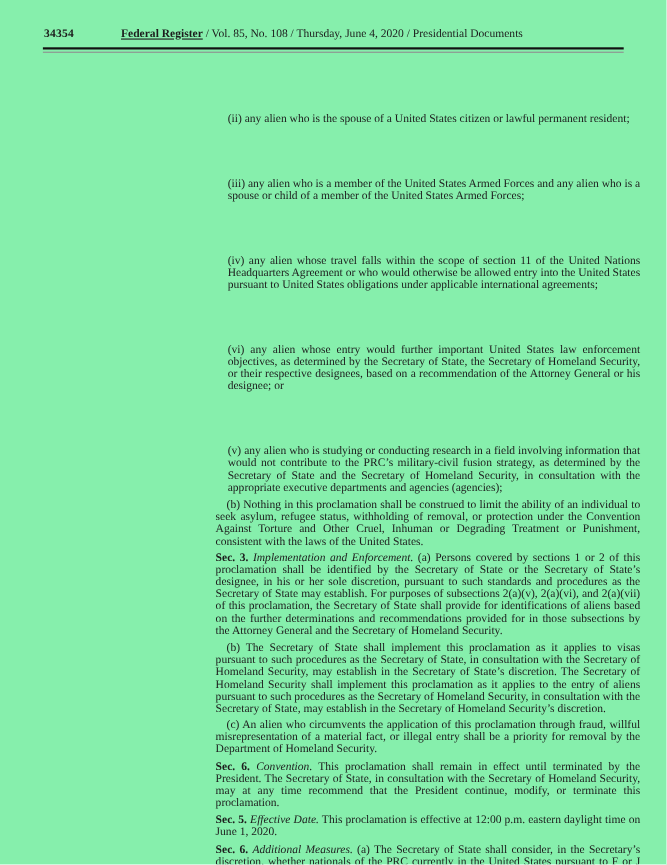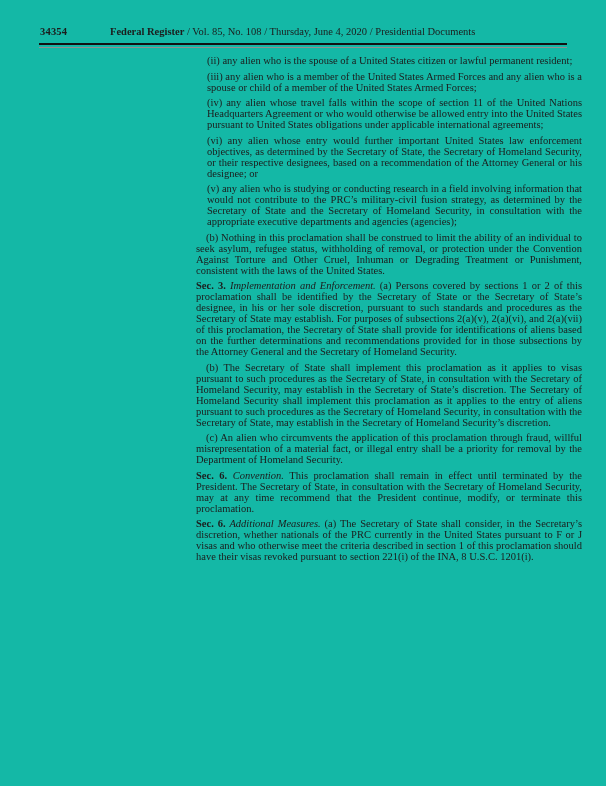--- a/index.html
+++ b/index.html
@@ -10,21 +10,21 @@
   body {
     width: 606px;
     height: 786px;
     font-family: "Liberation Serif", "DejaVu Serif", serif;
     color: #1c1c1c;
   }
   .page {
     position: relative;
     width: 606px;
     height: 786px;
-    background: #14b8a6;
+    background: #86efac;
     overflow: hidden;
   }
   .header-row {
     position: absolute;
     left: 40px;
     top: 26px;
     width: 528px;
     display: flex;
     align-items: baseline;
     font-size: 10.5px;
@@ -32,20 +32,21 @@
     white-space: nowrap;
   }
   .page-num {
     font-weight: bold;
     width: 70px;
     flex: 0 0 70px;
     letter-spacing: 0.2px;
   }
   .journal {
     font-weight: bold;
+    text-decoration: underline;
   }
   .citation-meta {
     font-weight: normal;
     margin-top: 40px;
   }
   .double-rule {
     position: absolute;
     left: 39px;
     top: 43px;
     width: 528px;
@@ -60,20 +61,21 @@
     width: 386px;
     font-size: 10.5px;
     line-height: 11px;
     text-align: justify;
   }
   .content p {
     margin: 0 0 4.5px 0;
   }
   p.subitem {
     margin-left: 11px;
+    margin-top: 48px;
   }
   p.para {
     text-indent: 10px;
   }
   p.section {
     text-indent: 0;
   }
   .sec-label {
     font-weight: bold;
   }
@@ -118,20 +120,25 @@
     <p class="para">(b) The Secretary of State shall implement this proclamation as it applies to visas pursuant to such procedures as the Secretary of State, in consultation with the Secretary of Homeland Security, may establish in the Secretary of State’s discretion. The Secretary of Homeland Security shall implement this proclamation as it applies to the entry of aliens pursuant to such procedures as the Secretary of Homeland Security, in consultation with the Secretary of State, may establish in the Secretary of Homeland Security’s discretion.</p>
 
     <p class="para">(c) An alien who circumvents the application of this proclamation through fraud, willful misrepresentation of a material fact, or illegal entry shall be a priority for removal by the Department of Homeland Security.</p>
 
     <p class="section">
       <span class="sec-label">Sec. 6.</span>
       <span class="sec-title">Convention.</span>
       <span>This proclamation shall remain in effect until terminated by the President. The Secretary of State, in consultation with the Secretary of Homeland Security, may at any time recommend that the President continue, modify, or terminate this proclamation.</span>
     </p>
 
+    <p class="section">
+      <span class="sec-label">Sec. 5.</span>
+      <span class="sec-title">Effective Date.</span>
+      <span>This proclamation is effective at 12:00 p.m. eastern daylight time on June 1, 2020.</span>
+    </p>
 
     <p class="section">
       <span class="sec-label">Sec. 6.</span>
       <span class="sec-title">Additional Measures.</span>
       <span>(a) The Secretary of State shall consider, in the Secretary’s discretion, whether nationals of the PRC currently in the United States pursuant to F or J visas and who otherwise meet the criteria described in section 1 of this proclamation should have their visas revoked pursuant to section 221(i) of the INA, 8 U.S.C. 1201(i).</span>
     </p>
 
 
   </div>
 

